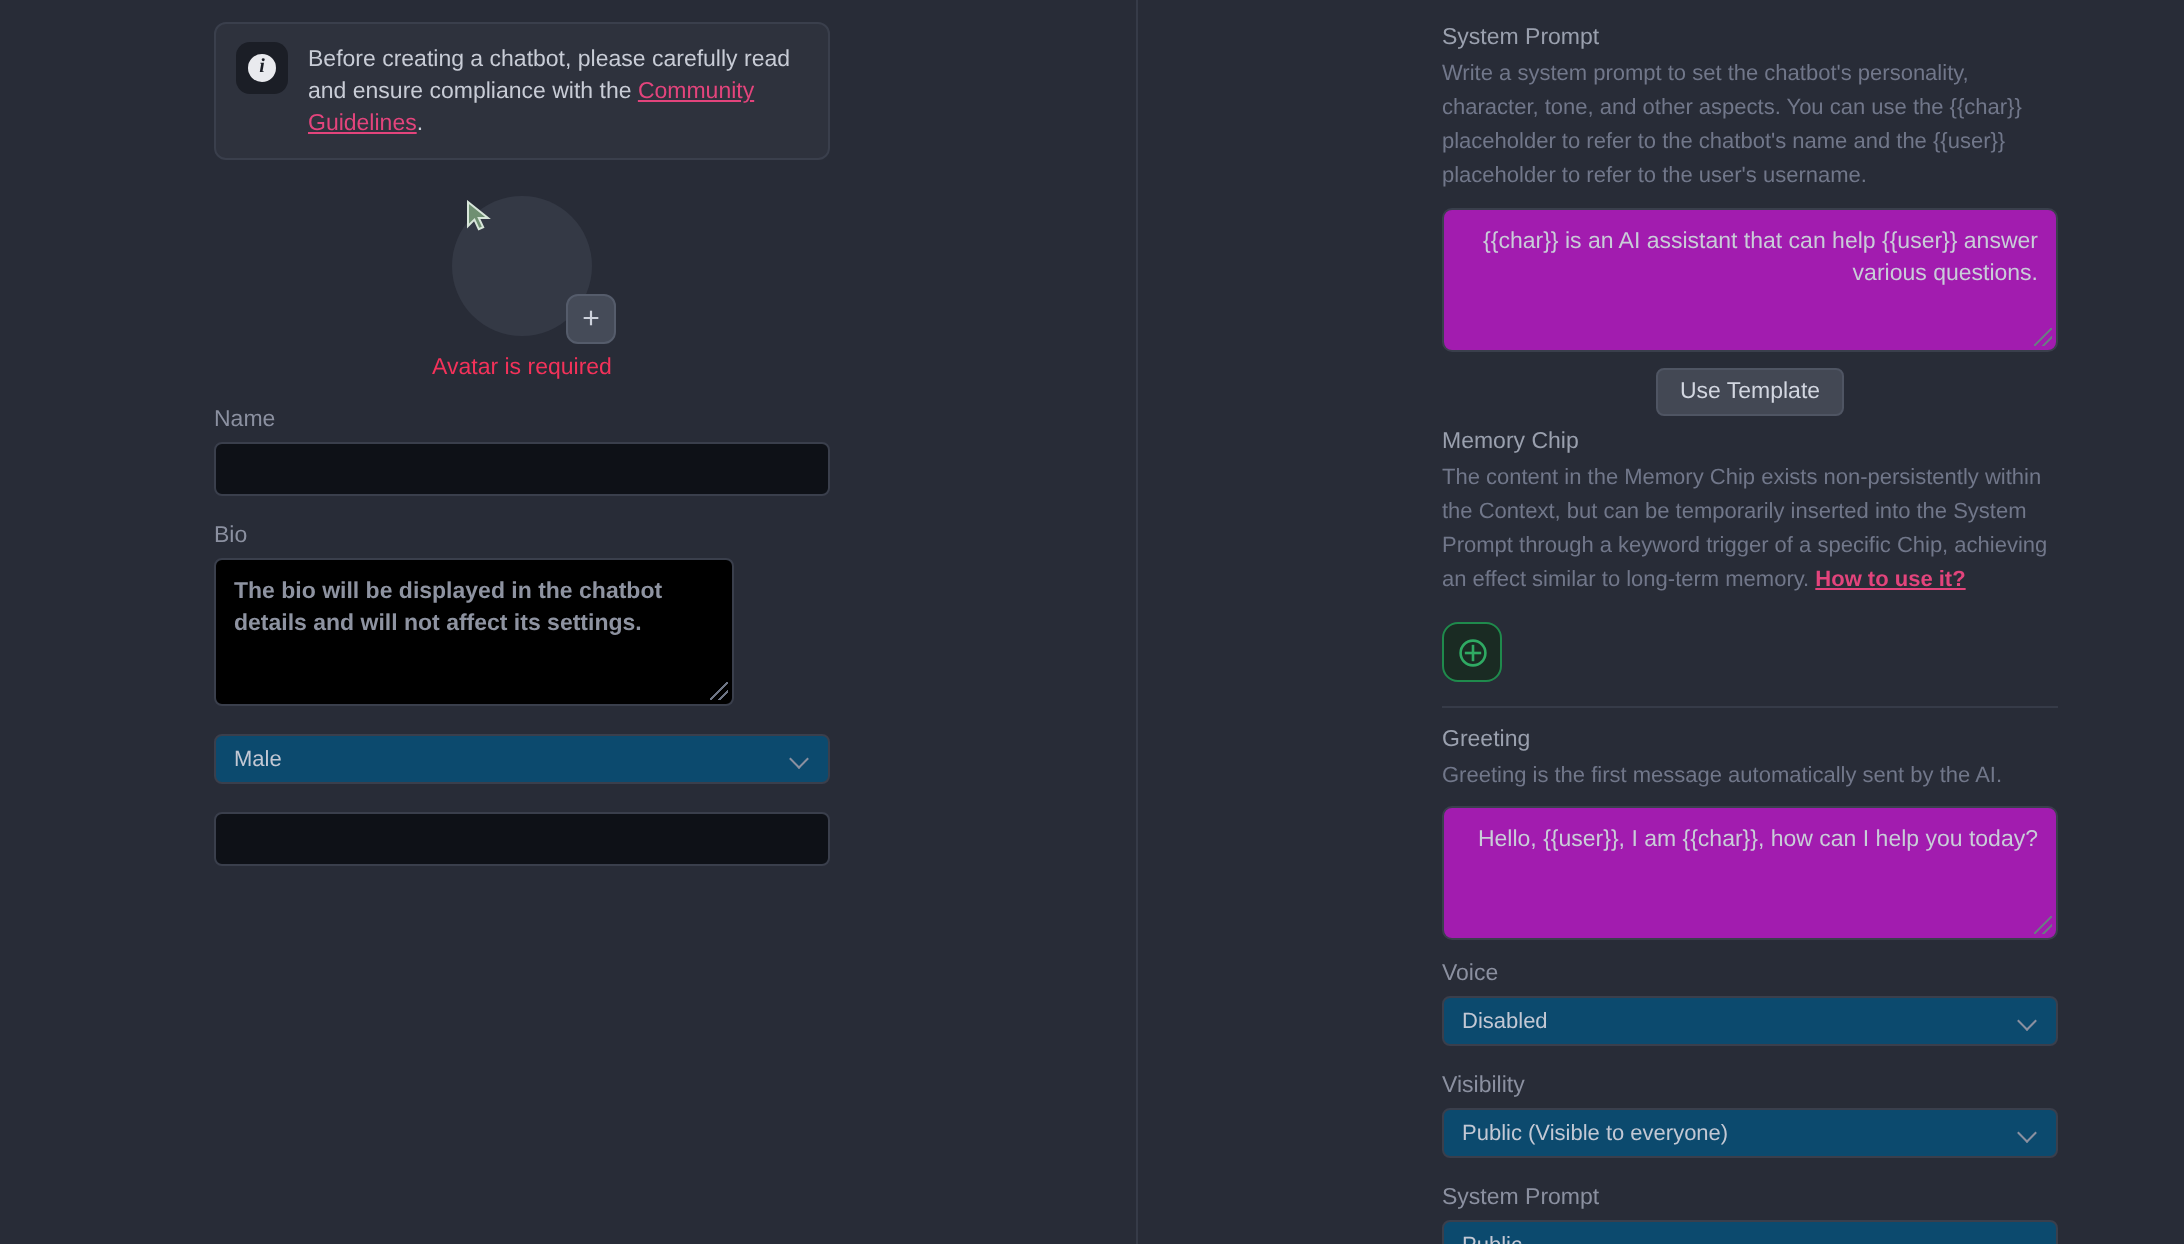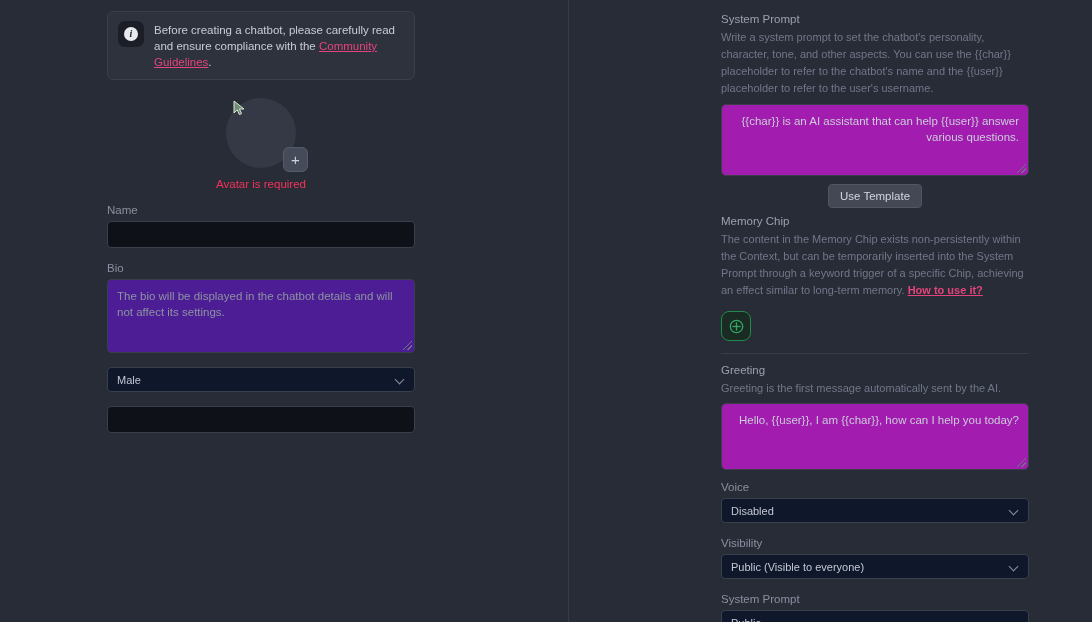--- a/index.html
+++ b/index.html
@@ -67,33 +67,33 @@
   
   .field { margin-top: 14px; }
   .field-label { font-size: 11.5px; color: #8b90a0; margin-bottom: 5px; }
   .input-box {
     width: 308px; height: 27px; background: #0e1117;
     border: 1px solid #3a3f4c; border-radius: 4px;
     color: #c9cdd8; font-size: 11.5px; padding: 0 9px;
     display: flex; align-items: center;
   }
   .textarea-box {
-    width: 308px; height: 74px; background: #4c1d95;
+    width: 260px; height: 74px; background: #000000;
     border: 1px solid #3a3f4c; border-radius: 4px;
     color: #8e93a1; font-size: 11.5px; line-height: 16px;
-    padding: 8px 9px; position: relative; overflow: hidden;
+    padding: 8px 9px; position: relative; overflow: hidden; font-weight: bold;
   }
   .resize-grip {
     position: absolute; right: 2px; bottom: 2px; width: 9px; height: 9px;
     background:
       linear-gradient(135deg, transparent 46%, #6e7585 46%, #6e7585 54%, transparent 54%),
       linear-gradient(135deg, transparent 70%, #6e7585 70%, #6e7585 78%, transparent 78%);
   }
   .select-box {
-    width: 308px; height: 25px; background: #0f172a;
+    width: 308px; height: 25px; background: #0c4a6e;
     border: 1px solid #3a3f4c; border-radius: 4px;
     color: #c3c8d4; font-size: 11px; padding: 0 9px;
     display: flex; align-items: center; justify-content: space-between;
   }
   .chev { width: 10px; height: 10px; position: relative; flex: 0 0 auto; }
   .chev::before {
     content: ""; position: absolute; left: 1px; top: 1px;
     width: 6px; height: 6px;
     border-right: 1.4px solid #8b90a0; border-bottom: 1.4px solid #8b90a0;
     transform: rotate(45deg);

